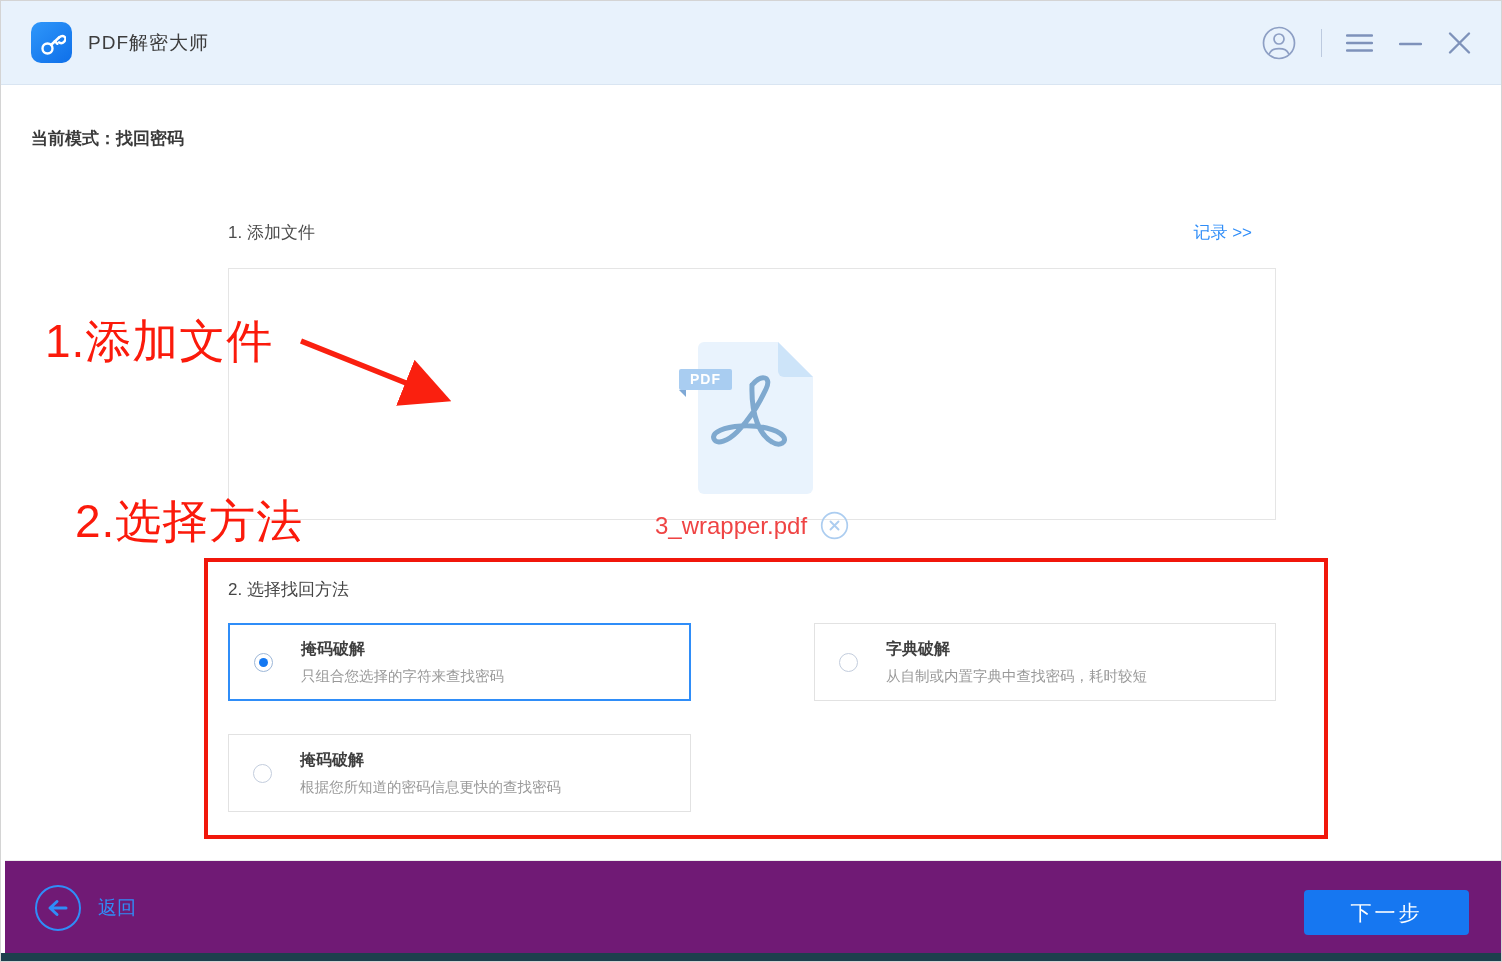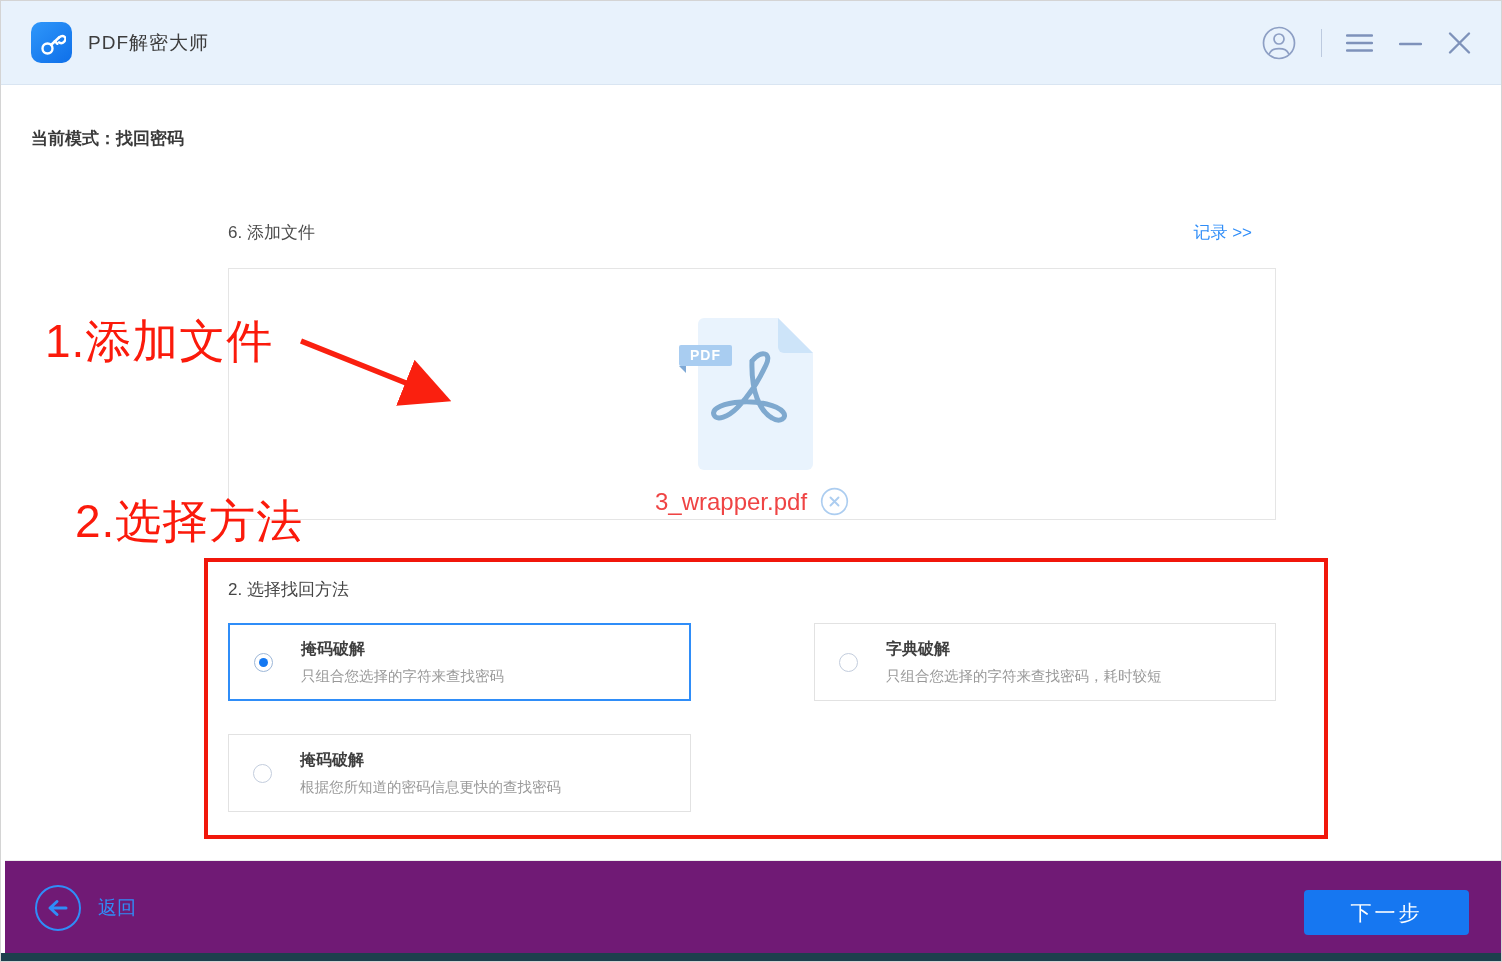--- a/index.html
+++ b/index.html
@@ -16,21 +16,21 @@
   .tb-divider { width:1px; height:28px; background:#bccadf; margin:0 24px; }
   .tb-gap { margin-left:26px; }
 
   
   .mode-label { position:absolute; left:30px; top:126px; font-size:17px; font-weight:700; color:#3a3a3a; }
 
   .addfile-header { position:absolute; left:227px; top:220px; width:1048px; display:flex; justify-content:space-between; align-items:center; }
   .section-title { font-size:17px; color:#4c4c4c; font-weight:500; }
   .records-link { font-size:17px; color:#2f8df8; font-weight:500; padding-right:24px; cursor:pointer; }
 
-  .file-box { position:absolute; left:227px; top:267px; width:1048px; height:252px; border:1px solid #e5e5e5; background:#fff; display:flex; flex-direction:column; align-items:center; padding-top:48px; }
+  .file-box { position:absolute; left:227px; top:267px; width:1048px; height:252px; border:1px solid #e5e5e5; background:#fff; display:flex; flex-direction:column; align-items:center; padding-top:72px; }
   .pdf-icon-wrap { position:relative; width:124px; height:154px; }
   .pdf-badge { position:absolute; left:-11px; top:28px; background:#a9cdf1; color:#fff; font-size:14px; font-weight:700; letter-spacing:1px; padding:2px 11px 3px; border-radius:2px; z-index:2; }
   .pdf-badge::after { content:""; position:absolute; left:0; top:100%; border-top:7px solid #7fa9d6; border-left:7px solid transparent; }
   .file-name-row { display:flex; align-items:center; margin-top:16px; }
   .file-name { font-size:24px; color:#ef4444; }
   .remove-btn { margin-left:13px; cursor:pointer; display:flex; }
 
   
   .ann-text { position:absolute; font-size:46px; color:#fb1a0b; font-weight:500; letter-spacing:1px; }
   .ann-1 { left:44px; top:310px; }
@@ -101,21 +101,21 @@
         <svg width="23" height="24" viewBox="0 0 23 24" stroke="#7e92ba" stroke-width="2.4" stroke-linecap="round">
           <path d="M2 2.5 L21 21.5 M21 2.5 L2 21.5"></path>
         </svg>
       </div>
     </div>
   </div>
 
   <div class="mode-label">当前模式：找回密码</div>
 
   <div class="addfile-header">
-    <div class="section-title">6. 添加文件</div>
+    <div class="section-title">1. 添加文件</div>
     <div class="records-link">记录 &gt;&gt;</div>
   </div>
 
   <div class="file-box">
     <div class="pdf-icon-wrap">
       <div class="pdf-badge">PDF</div>
       <svg width="124" height="154" viewBox="0 0 124 154">
         <path d="M14 1 h74 l35 35 v111 a6 6 0 0 1 -6 6 H14 a6 6 0 0 1 -6 -6 V7 a6 6 0 0 1 6 -6 Z" fill="#e9f3fd"></path>
         <path d="M88 1 l35 35 h-29 a6 6 0 0 1 -6 -6 Z" fill="#cde4f9"></path>
         <path d="M62 44 c10 -12 20 -8 14 4 c-7 15 -17 31 -29 43 c-9 9 -20 13 -23 7 c-3 -7 11 -12 27 -13 c18 -1 36 3 42 10 c5 6 -3 11 -11 6 c-12 -7 -21 -26 -20 -57" fill="none" stroke="#7fa9cf" stroke-width="5" stroke-linecap="round"></path>
@@ -151,21 +151,21 @@
     <span class="method-text">
       <div class="method-name">掩码破解</div>
       <div class="method-desc">只组合您选择的字符来查找密码</div>
     </span>
   </div>
 
   <div class="method-card card-2">
     <span class="radio"></span>
     <span class="method-text">
       <div class="method-name">字典破解</div>
-      <div class="method-desc">只组合您选择的字符来查找密码，耗时较短</div>
+      <div class="method-desc">从自制或内置字典中查找密码，耗时较短</div>
     </span>
   </div>
 
   <div class="method-card card-3">
     <span class="radio"></span>
     <span class="method-text">
       <div class="method-name">掩码破解</div>
       <div class="method-desc">根据您所知道的密码信息更快的查找密码</div>
     </span>
   </div>

